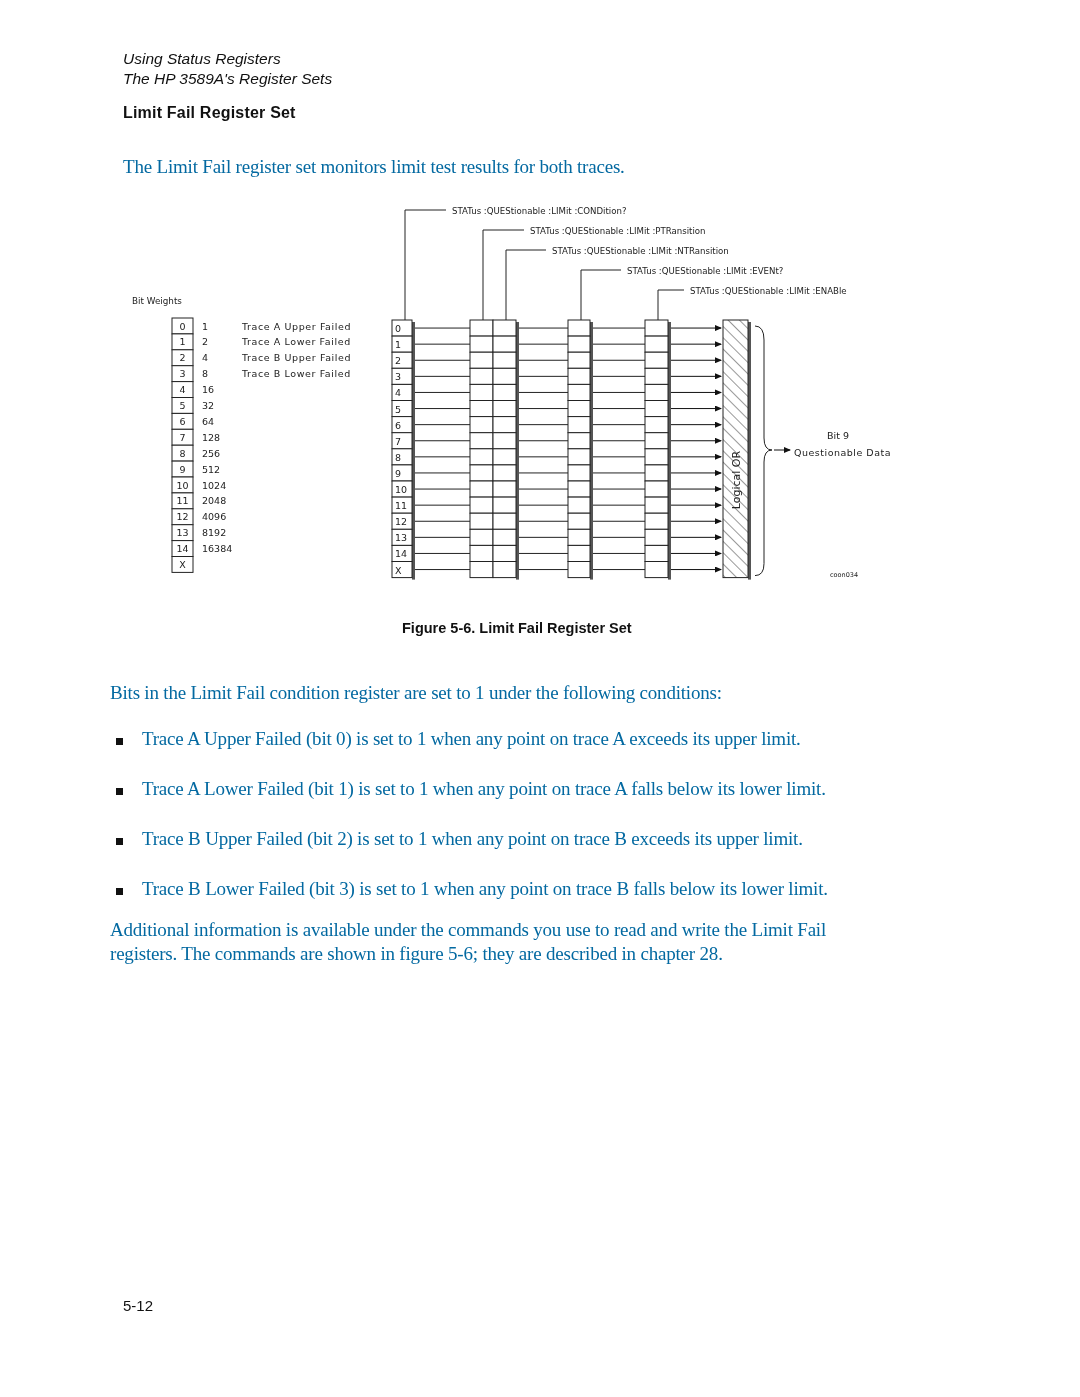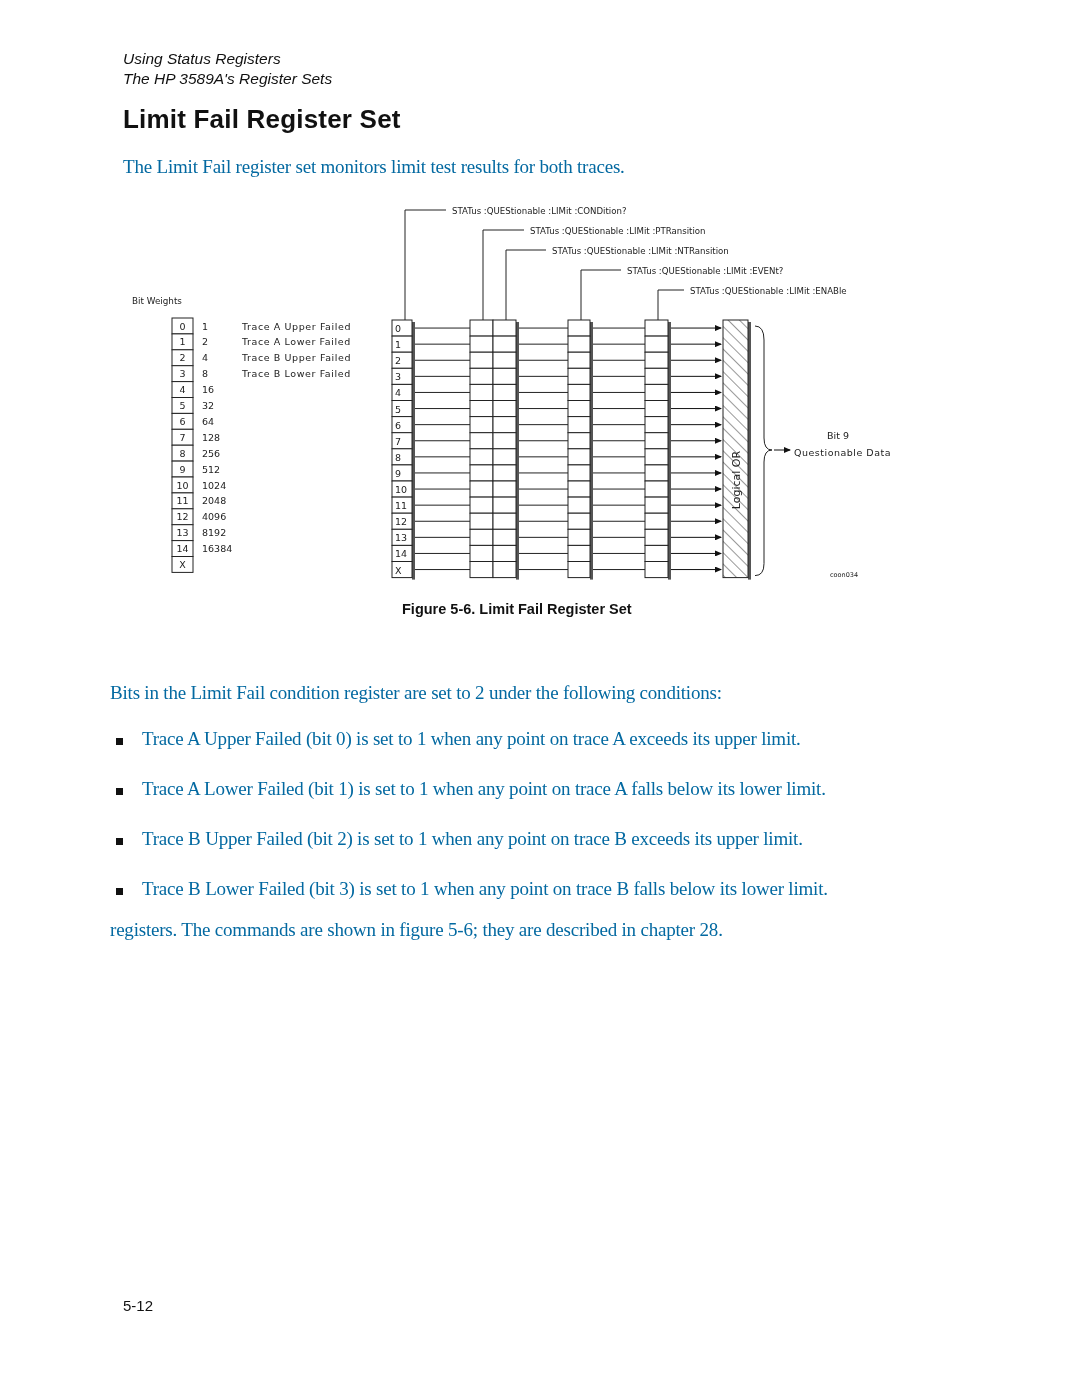--- a/index.html
+++ b/index.html
@@ -1,21 +1,21 @@
 <!DOCTYPE html>
 <html><head>
 <meta charset="utf-8">
 <style>
   html, body { margin: 0; padding: 0; background: #ffffff; }
   body { width: 1080px; height: 1397px; position: relative; overflow: hidden; color: #111; }
   .sans { font-family: "Liberation Sans", sans-serif; }
   .serif { font-family: "Liberation Serif", serif; }
   .abs { position: absolute; }
   .hdr { font-size: 15.5px; line-height: 20px; color: #111; }
-  .section-title { font-size: 26px; font-weight: bold; letter-spacing: 0.2px; }
+  .section-title { font-size: 16px; font-weight: bold; letter-spacing: 0.2px; }
   .body-text { font-size: 19px; color: #0369a1; letter-spacing: -0.2px; }
   .caption { font-size: 14.5px; font-weight: bold; }
   .bullet { width: 7px; height: 7px; background: #111; display: inline-block; }
   .page-num { font-size: 15px; }
   svg text { font-family: "DejaVu Sans", sans-serif; fill: #222; }
 </style>
 </head>
 <body>
 
 <div class="abs sans hdr" style="left:123px; top:49px;font-style:italic;">
@@ -285,23 +285,23 @@
     </g>
   <g id="output">
       <path d="M755,326 Q764,326 764,340 L764,438 Q764,450 772,450 Q764,450 764,462 L764,563.6 Q764,575.6 755,575.6" fill="none" stroke="#222" stroke-width="1"></path>
       <line x1="774" y1="450" x2="790" y2="450" stroke="#111" stroke-width="1" marker-end="url(#arrowhead)"></line>
       <text x="838" y="439" font-size="9.5" text-anchor="middle">Bit 9</text>
       <text x="794" y="456" font-size="9.5" letter-spacing="0.5">Questionable Data</text>
       <text x="830" y="577" font-size="6.5">coon034</text>
     </g>
 </svg>
 
-<div class="abs sans caption" style="left:402px; top:601px;text-align:center;">Figure 5-6.  Limit Fail Register Set</div>
-
-<div class="abs serif body-text" style="left:110px; top:682px;">Bits in the Limit Fail condition register are set to 2 under the following conditions:</div>
+<div class="abs sans caption" style="left:402px; top:620px;text-align:center;">Figure 5-6.  Limit Fail Register Set</div>
+
+<div class="abs serif body-text" style="left:110px; top:682px;">Bits in the Limit Fail condition register are set to 1 under the following conditions:</div>
 
 <div>
   <div class="abs" style="left:116px; top:728px;">
     <span class="bullet abs" style="left:0; top:10px;"></span>
     <span class="abs serif body-text" style="left:26px; top:0; white-space:nowrap;">Trace A Upper Failed (bit 0) is set to 1 when any point on trace A exceeds its upper limit.</span>
   </div>
   <div class="abs" style="left:116px; top:778px;">
     <span class="bullet abs" style="left:0; top:10px;"></span>
     <span class="abs serif body-text" style="left:26px; top:0; white-space:nowrap;">Trace A Lower Failed (bit 1) is set to 1 when any point on trace A falls below its lower limit.</span>
   </div>
@@ -309,16 +309,17 @@
     <span class="bullet abs" style="left:0; top:10px;"></span>
     <span class="abs serif body-text" style="left:26px; top:0; white-space:nowrap;">Trace B Upper Failed (bit 2) is set to 1 when any point on trace B exceeds its upper limit.</span>
   </div>
   <div class="abs" style="left:116px; top:878px;">
     <span class="bullet abs" style="left:0; top:10px;"></span>
     <span class="abs serif body-text" style="left:26px; top:0; white-space:nowrap;text-align:center;">Trace B Lower Failed (bit 3) is set to 1 when any point on trace B falls below its lower limit.</span>
   </div>
 </div>
 
 <div class="abs serif body-text" style="left:110px; top:918px; line-height:24px; white-space:nowrap;">
+  <div>Additional information is available under the commands you use to read and write the Limit Fail</div>
   <div>registers.  The commands are shown in figure 5-6; they are described in chapter 28.</div>
 </div>
 
 <div class="abs sans page-num" style="left:123px; top:1297px;">5-12</div>
 
 </body></html>

